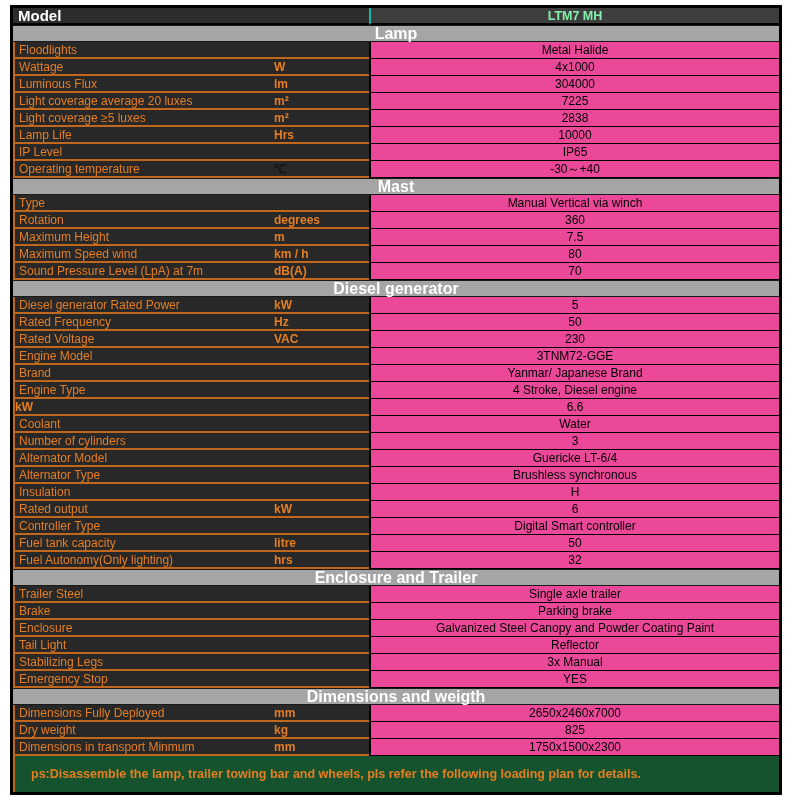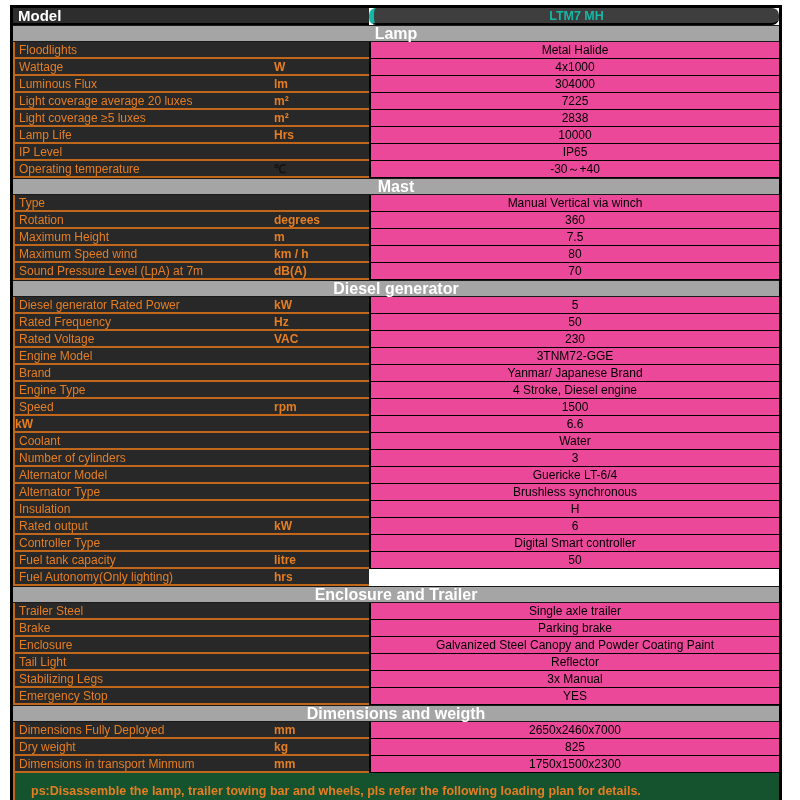--- a/index.html
+++ b/index.html
@@ -12,23 +12,23 @@
     border:3px solid #000000; background:#ffffff; box-sizing:border-box;
   }
   .row { display:flex; height:17px; box-sizing:border-box; }
   
   .row.model-row .m-left {
     width:356px; background:#2d2d2d; color:#ffffff; font-weight:bold;
     font-size:15px; display:flex; align-items:center; padding-left:5px;
     box-sizing:border-box; border-bottom:2px solid #000;
   }
   .row.model-row .m-right {
-    flex:1; background:#3e3e3e; color:#14b8a6; font-weight:bold;
+    flex:1; background:#3e3e3e; color:#86efac; font-weight:bold;
     font-size:12.5px; display:flex; align-items:center; justify-content:center;
-    box-sizing:border-box; border-left:5px solid #14b8a6; border-bottom:2px solid #000;border-radius:7px;
+    box-sizing:border-box; border-left:2px solid #14b8a6; border-bottom:2px solid #000;
   }
   
   .row.section-row {
     background:#a5a5a5; color:#ffffff; font-weight:bold; font-size:16px;
     align-items:center; justify-content:center;
     border-top:1px solid #1a1a1a; border-bottom:1px solid #1a1a1a;
   }
   
   .cell-dark {
     width:356px; background:#282828; display:flex; align-items:center;
@@ -223,27 +223,20 @@
   </div>
 
   <div class="row spec-row">
     <div class="cell-dark">
       <span class="spec-label">Engine Type</span>
       <span class="spec-unit"></span>
     </div>
     <div class="cell-value">4 Stroke, Diesel engine</div>
   </div>
 
-  <div class="row spec-row">
-    <div class="cell-dark">
-      <span class="spec-label">Speed</span>
-      <span class="spec-unit">rpm</span>
-    </div>
-    <div class="cell-value">1500</div>
-  </div>
 
   <div class="row spec-row">
     <div class="cell-dark">
       <span class="spec-unit">kW</span>
     </div>
     <div class="cell-value">6.6</div>
   </div>
 
   <div class="row spec-row">
     <div class="cell-dark">
@@ -307,20 +300,21 @@
       <span class="spec-unit">litre</span>
     </div>
     <div class="cell-value">50</div>
   </div>
 
   <div class="row spec-row">
     <div class="cell-dark">
       <span class="spec-label">Fuel Autonomy(Only lighting)</span>
       <span class="spec-unit">hrs</span>
     </div>
+    <div class="cell-value">32</div>
   </div>
 
   <div class="row section-row">
     <span>Enclosure and Trailer</span>
   </div>
 
   <div class="row spec-row">
     <div class="cell-dark">
       <span class="spec-label">Trailer Steel</span>
       <span class="spec-unit"></span>

